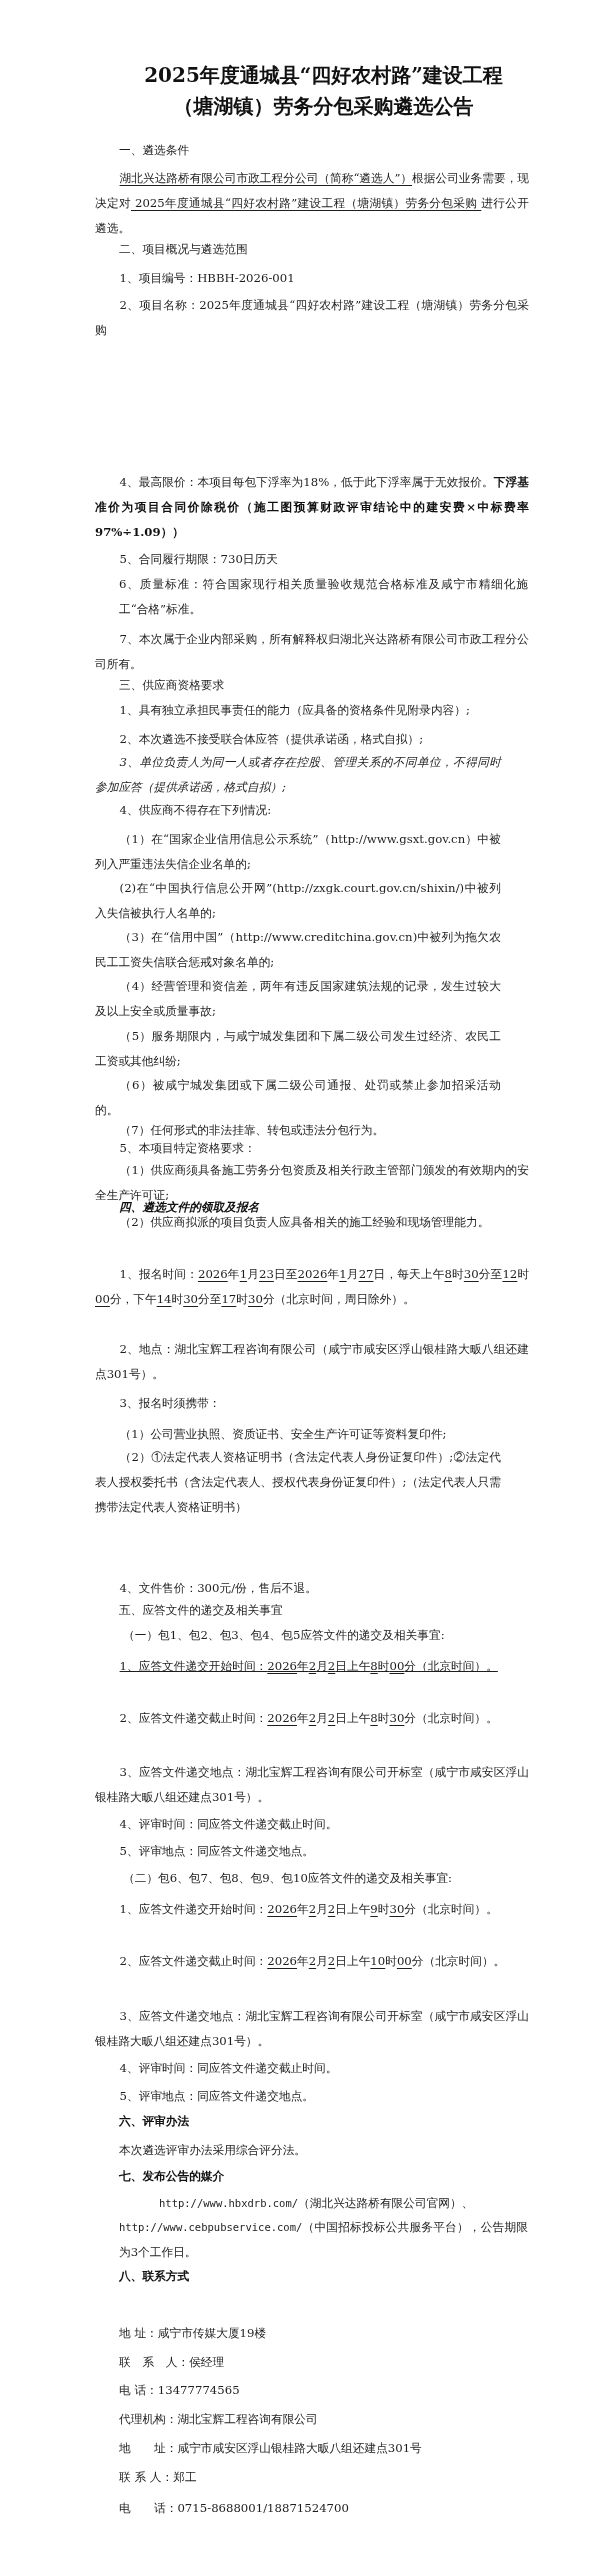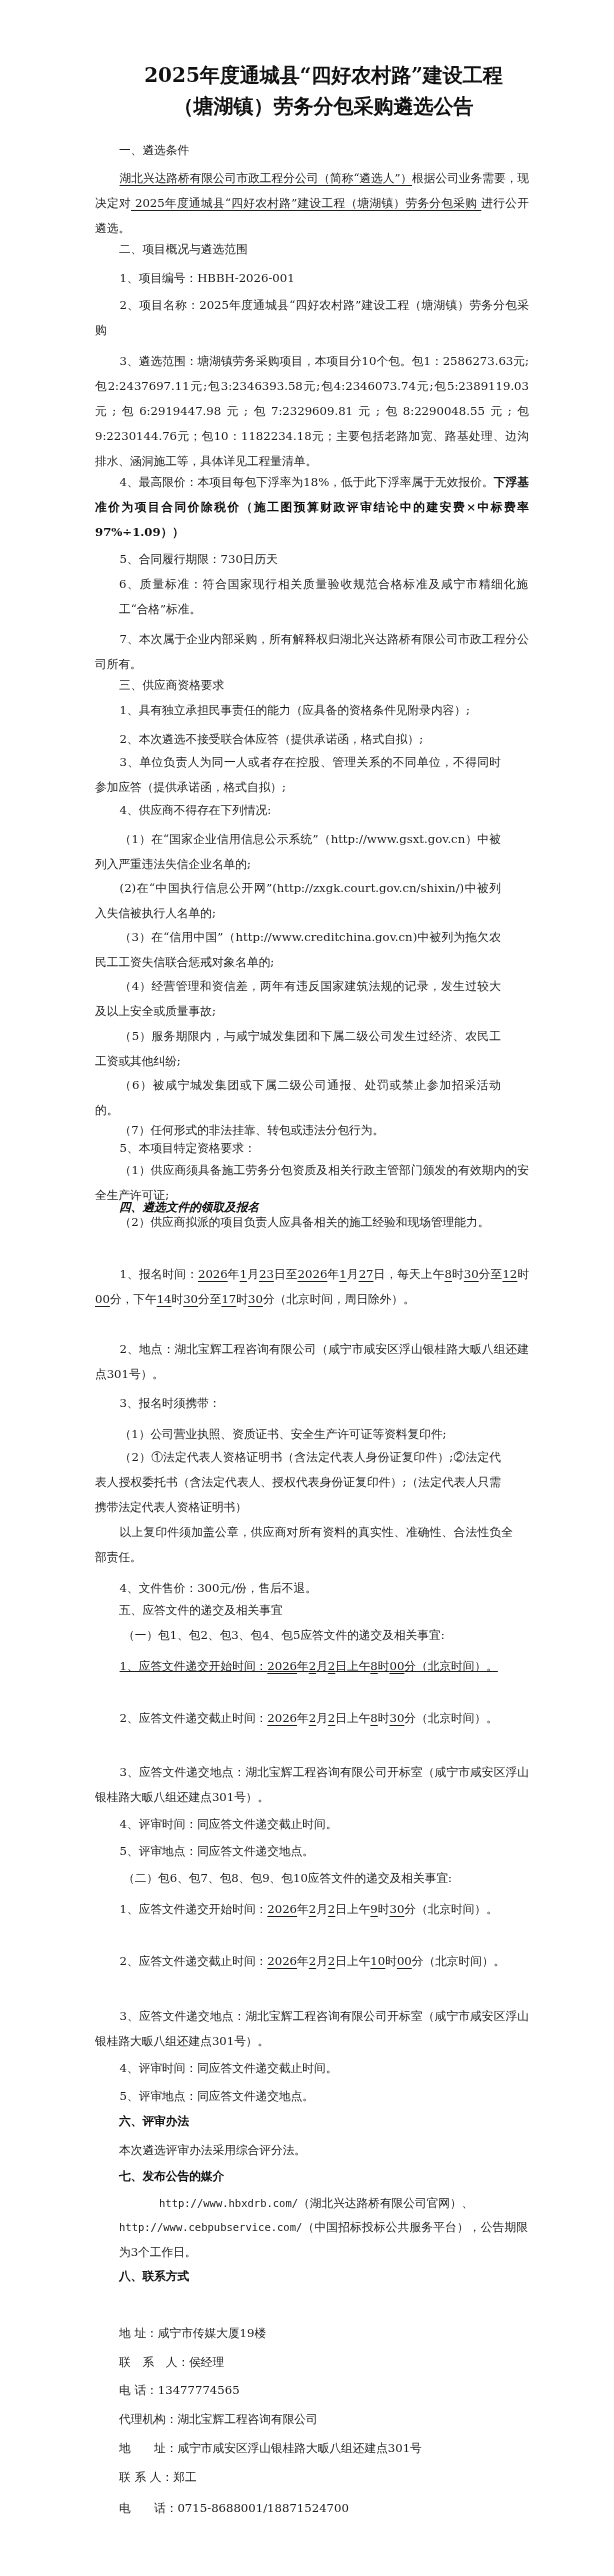--- a/index.html
+++ b/index.html
@@ -26,53 +26,51 @@
   <div class="title" style="top:91px;">（塘湖镇）劳务分包采购遴选公告</div>
 
   <div class="p nl" style="top:138px;">一、遴选条件</div>
   <div class="p ind" style="top:166px;">
     <span class="u">湖北兴达路桥有限公司市政工程分公司（简称“遴选人”）</span><span>根据公司业务需要，现决定对</span><span class="u"> 2025年度通城县“四好农村路”建设工程（塘湖镇）劳务分包采购 </span><span>进行公开遴选。</span>
   </div>
 
   <div class="p nl" style="top:237px;">二、项目概况与遴选范围</div>
   <div class="p ind" style="top:266px;">1、项目编号：HBBH-2026-001</div>
   <div class="p ind" style="top:293px;">2、项目名称：2025年度通城县“四好农村路”建设工程（塘湖镇）劳务分包采购</div>
-  <div class="p ind" style="top:349px;">3、遴选范围：塘湖镇劳务采购项目，本项目分10个包。包1：2586273.63元;包2:2437697.11元;包3:2346393.58元;包4:2346073.74元;包5:2389119.03元;包6:2919447.98元;包7:2329609.81元;包8:2290048.55元;包9:2230144.76元；包10：1182234.18元；主要包括老路加宽、路基处理、边沟排水、涵洞施工等，具体详见工程量清单。</div>
   <div class="p ind" style="top:470px;">
     <span>4、最高限价：本项目每包下浮率为18%，低于此下浮率属于无效报价。</span><span class="h">下浮基准价为项目合同价除税价（施工图预算财政评审结论中的建安费×中标费率97%÷1.09））</span>
   </div>
   <div class="p ind" style="top:547px;">5、合同履行期限：730日历天</div>
   <div class="p nl ind" style="top:572px;text-indent:0;">6、质量标准：符合国家现行相关质量验收规范合格标准及咸宁市精细化施工“合格”标准。</div>
   <div class="p ind" style="top:627px;">7、本次属于企业内部采购，所有解释权归湖北兴达路桥有限公司市政工程分公司所有。</div>
 
   <div class="p nl" style="top:673px;">三、供应商资格要求</div>
   <div class="p ind" style="top:698px;">1、具有独立承担民事责任的能力（应具备的资格条件见附录内容）;</div>
   <div class="p ind" style="top:727px;">2、本次遴选不接受联合体应答（提供承诺函，格式自拟）;</div>
-  <div class="p ind" style="top:750px;width:406px;">3、单位负责人为同一人或者存在控股、管理关系的不同单位，不得同时参加应答（提供承诺函，格式自拟）;</div>
+  <div class="p ind" style="top:750px;width:406px;font-style:italic;">3、单位负责人为同一人或者存在控股、管理关系的不同单位，不得同时参加应答（提供承诺函，格式自拟）;</div>
   <div class="p ind" style="top:798px;">4、供应商不得存在下列情况:</div>
   <div class="p ind" style="top:827px;width:406px;">（1）在“国家企业信用信息公示系统”（http://www.gsxt.gov.cn）中被列入严重违法失信企业名单的;</div>
   <div class="p ind" style="top:876px;width:406px;">(2)在“中国执行信息公开网”(http://zxgk.court.gov.cn/shixin/)中被列入失信被执行人名单的;</div>
   <div class="p ind" style="top:925px;width:406px;">（3）在“信用中国”（http://www.creditchina.gov.cn)中被列为拖欠农民工工资失信联合惩戒对象名单的;</div>
   <div class="p ind" style="top:974px;width:406px;">（4）经营管理和资信差，两年有违反国家建筑法规的记录，发生过较大及以上安全或质量事故;</div>
   <div class="p ind" style="top:1024px;width:406px;">（5）服务期限内，与咸宁城发集团和下属二级公司发生过经济、农民工工资或其他纠纷;</div>
   <div class="p ind" style="top:1073px;width:406px;">（6）被咸宁城发集团或下属二级公司通报、处罚或禁止参加招采活动的。</div>
   <div class="p ind" style="top:1118px;">（7）任何形式的非法挂靠、转包或违法分包行为。</div>
   <div class="p ind" style="top:1136px;">5、本项目特定资格要求：</div>
   <div class="p ind" style="top:1158px;">（1）供应商须具备施工劳务分包资质及相关行政主管部门颁发的有效期内的安全生产许可证;</div>
   <div class="p ind" style="top:1210px;">（2）供应商拟派的项目负责人应具备相关的施工经验和现场管理能力。</div>
 
   <div class="p nl h" style="top:1195px;font-style:italic;">四、遴选文件的领取及报名</div>
   <div class="p ind" style="top:1262px;">
     <span>1、报名时间：</span><span class="u">2026</span><span>年</span><span class="u">1</span><span>月</span><span class="u">23</span><span>日</span><span>至</span><span class="u">2026</span><span>年</span><span class="u">1</span><span>月</span><span class="u">27</span><span>日</span><span>，</span><span>每天上午</span><span class="u">8</span><span>时</span><span class="u">30</span><span>分</span><span>至</span><span class="u">12</span><span>时</span><span class="u">00</span><span>分</span><span>，</span><span>下午</span><span class="u">14</span><span>时</span><span class="u">30</span><span>分</span><span>至</span><span class="u">17</span><span>时</span><span class="u">30</span><span>分</span><span>（北京时间，周日除外）。</span>
   </div>
   <div class="p ind" style="top:1337px;">2、地点：湖北宝辉工程咨询有限公司（咸宁市咸安区浮山银桂路大畈八组还建点301号）。</div>
   <div class="p ind" style="top:1391px;">3、报名时须携带：</div>
   <div class="p ind" style="top:1422px;">（1）公司营业执照、资质证书、安全生产许可证等资料复印件;</div>
   <div class="p ind" style="top:1445px;width:406px;">（2）①法定代表人资格证明书（含法定代表人身份证复印件）;②法定代表人授权委托书（含法定代表人、授权代表身份证复印件）;（法定代表人只需携带法定代表人资格证明书）</div>
-  <div class="p ind" style="top:1520px;width:418px;">以上复印件须加盖公章，供应商对所有资料的真实性、准确性、合法性负全部责任。</div>
   <div class="p ind" style="top:1576px;">4、文件售价：300元/份，售后不退。</div>
 
   <div class="p nl" style="top:1598px;">五、应答文件的递交及相关事宜</div>
   <div class="p nl" style="top:1623px;left:123px;">（一）包1、包2、包3、包4、包5应答文件的递交及相关事宜:</div>
 
   <div class="p ind" style="top:1654px;text-decoration:underline;">
     <span>1、应答文件递交开始时间：</span><span class="u">2026</span><span>年</span><span class="u">2</span><span>月</span><span class="u">2</span><span>日</span><span>上午</span><span class="u">8</span><span>时</span><span class="u">00</span><span>分</span><span>（北京时间）。</span>
   </div>
   <div class="p ind" style="top:1706px;">
     <span>2、应答文件递交截止时间：</span><span class="u">2026</span><span>年</span><span class="u">2</span><span>月</span><span class="u">2</span><span>日</span><span>上午</span><span class="u">8</span><span>时</span><span class="u">30</span><span>分</span><span>（北京时间）。</span>

